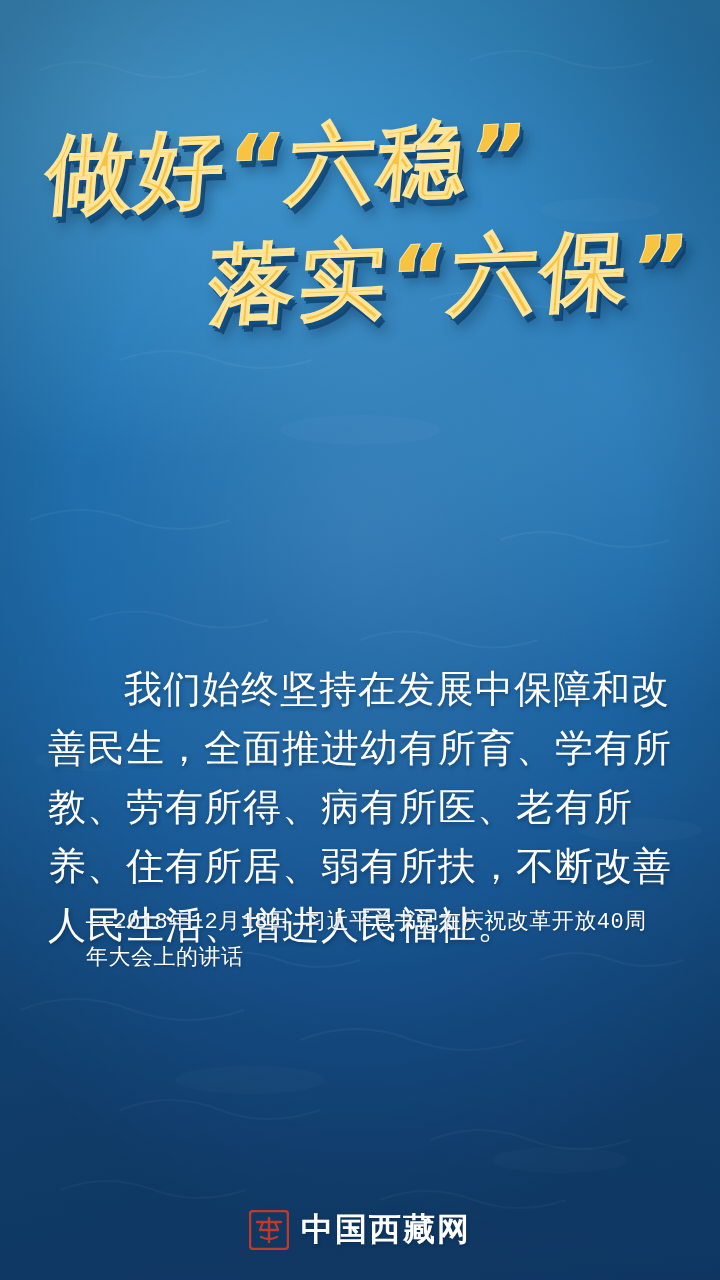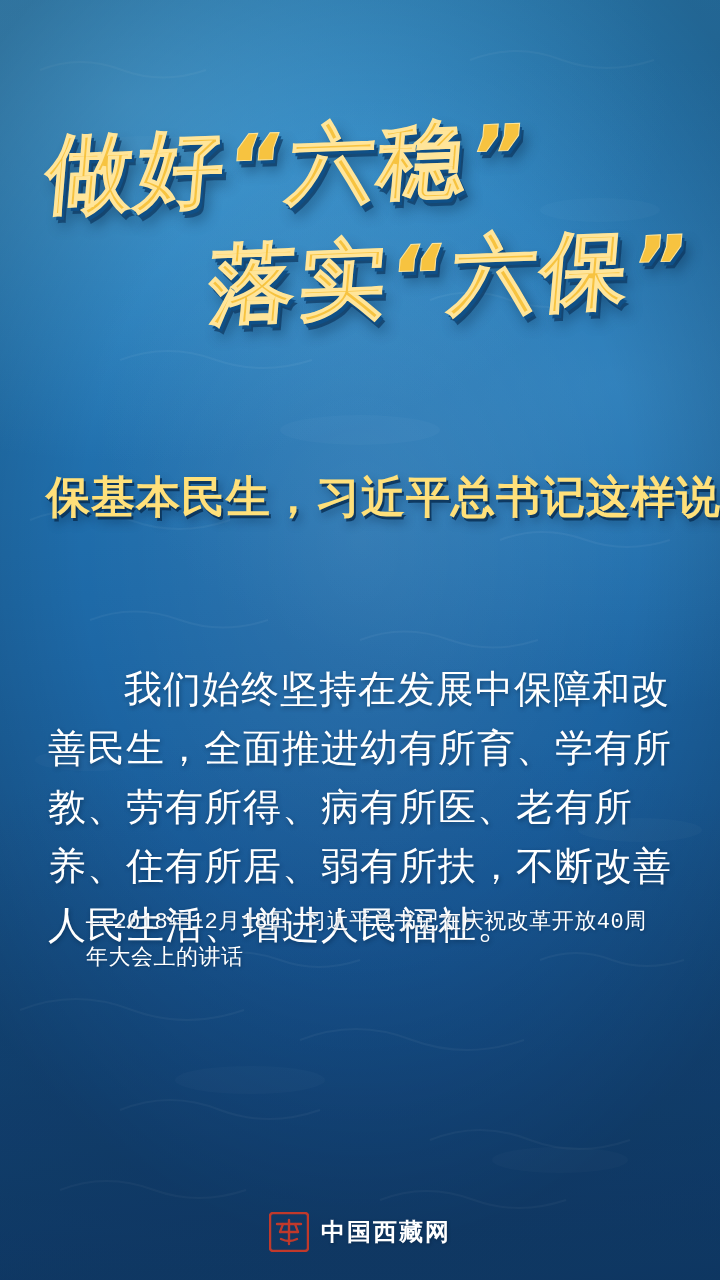--- a/index.html
+++ b/index.html
@@ -124,21 +124,21 @@
   }
   .logo-mark {
     width: 40px;
     height: 40px;
     position: relative;
     display: inline-block;
   }
   .logo-mark svg { display:block; }
   .logo-text {
     font-family: Liberation Mono, monospace;
-    font-size: 24px;
+    font-size: 32px;
     font-weight: bold;
     letter-spacing: 2px;
     color: #ffffff;
     text-shadow: 1px 1px 3px rgba(5,30,60,0.5);
   }
 </style>
 </head>
 <body>
 
 <div id="poster">
@@ -175,21 +175,20 @@
     </svg>
   </div>
 
   <div class="vignette"></div>
 
   <div class="headline">
     <div class="hl-line one">做好“六稳”</div>
     <div class="hl-line two">落实“六保”</div>
   </div>
 
-  <div class="subhead">保基本民生，习近平总书记这样说</div>
 
   <div class="quote">我们始终坚持在发展中保障和改善民生，全面推进幼有所育、学有所教、劳有所得、病有所医、老有所养、住有所居、弱有所扶，不断改善人民生活、增进人民福祉。</div>
 
   <div class="attribution">——2018年12月18日  习近平总书记在庆祝改革开放40周年大会上的讲话</div>
 
   <div class="footer">
     <span class="logo-mark">
       <svg width="40" height="40" viewBox="0 0 40 40" xmlns="http://www.w3.org/2000/svg">
         <rect x="1" y="1" width="38" height="38" rx="3" fill="none" stroke="#c0392b" stroke-width="2.5"></rect>
         <path d="M8 12 h24 M20 8 v24 M11 20 h18 M12 27 q8 4 16 0" fill="none" stroke="#c0392b" stroke-width="2.4" stroke-linecap="round"></path>

